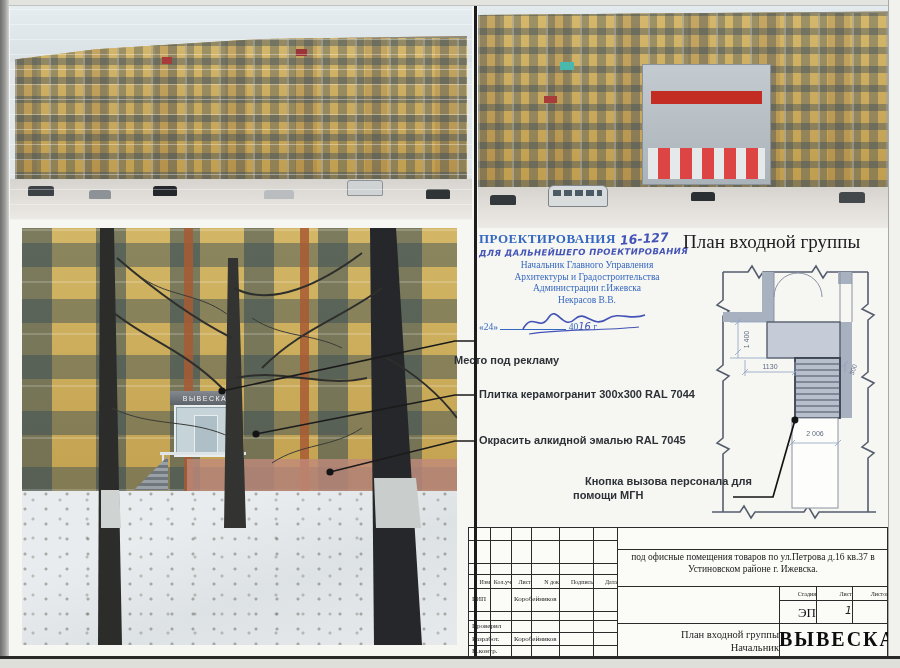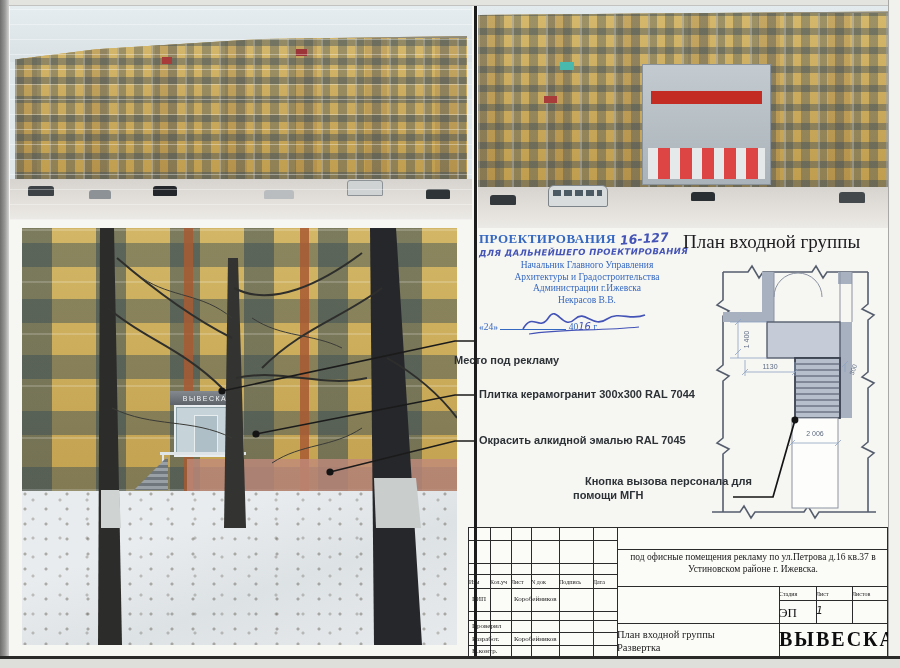--- a/index.html
+++ b/index.html
@@ -60,21 +60,21 @@
   .stamp-date{font-size:9.5px;margin-top:14px;}
   .u{display:inline-block;border-bottom:1px solid #3568c0;height:9px;}
   
   .callout{font-family:"Liberation Sans",sans-serif;font-weight:bold;font-size:11px;color:#2c3136;white-space:nowrap;}
   
   .plan-title{left:683px;top:231px;font-size:19px;color:#1d1d20;white-space:nowrap;}
   .dim{font-family:"Liberation Sans",sans-serif;font-size:7px;color:#5f6c84;white-space:nowrap;text-align:center;}
   
   #tb{left:468px;top:527px;width:420px;height:130px;border:1.6px solid #2b2b2b;box-sizing:border-box;background:#fbfbf8;}
   .ln{position:absolute;background:#2b2b2b;}
-  .tbt{position:absolute;font-size:6px;color:#1e1e1e;text-align:left;line-height:1;}
+  .tbt{position:absolute;font-size:6px;color:#1e1e1e;text-align:right;line-height:1;}
   .tbrole{position:absolute;font-size:7px;color:#1e1e1e;line-height:1;}
   .proj{position:absolute;left:150px;top:24px;width:268px;text-align:center;font-size:9.5px;line-height:11.5px;color:#191919;}
   .stage{font-size:13px;color:#141414;}
   .logo{font-weight:bold;font-size:20px;letter-spacing:2px;color:#0d0d0d;font-family:"Liberation Serif",serif;}
   svg{display:block;}
 </style>
 </head>
 <body>
 
 <div id="sheet">
@@ -278,32 +278,32 @@
     <div class="tbt" style="left:124px;top:51px;width:24px;">Дата</div>
 
     <div class="tbrole" style="left:3px;top:68px;">ГИП</div>
     <div class="tbrole" style="left:45px;top:68px;">Коробейников</div>
     <div class="tbrole" style="left:3px;top:95px;">Проверил</div>
     <div class="tbrole" style="left:3px;top:108px;">Разработ.</div>
     <div class="tbrole" style="left:45px;top:108px;">Коробейников</div>
     <div class="tbrole" style="left:3px;top:120px;">Н.контр.</div>
 
     <div class="proj">
-      <div>под  офисные помещения рекламу по ул.Петрова д.16 кв.37  в</div>
+      <div>под  офисные помещения товаров по ул.Петрова д.16 кв.37  в</div>
       <div>Устиновском районе г. Ижевска.</div>
     </div>
 
     <div class="tbt" style="left:310px;top:63px;width:37px;">Стадия</div>
     <div class="tbt" style="left:347px;top:63px;width:36px;">Лист</div>
     <div class="tbt" style="left:383px;top:63px;width:37px;">Листов</div>
     <div class="tbt stage" style="left:310px;top:78px;width:37px;">ЭП</div>
     <div class="tbt hand" style="left:347px;top:77px;width:36px;font-size:11px;">1</div>
 
     <div class="tbt" style="left:148px;top:102px;width:162px;font-size:10.5px;">План входной группы</div>
-    <div class="tbt" style="left:148px;top:115px;width:162px;font-size:10.5px;">Развертка</div>
+    <div class="tbt" style="left:148px;top:115px;width:162px;font-size:10.5px;">Начальник</div>
     <div class="tbt logo" style="left:310px;top:101px;width:110px;">ВЫВЕСКА</div>
   </div>
 
   <div class="abs fold-line"></div>
   <div class="abs edge-left"></div>
   <div class="abs edge-top"></div>
   <div class="abs edge-right"></div>
   <div class="abs edge-bottom"></div>
   <div class="abs edge-bottom-pad"></div>
 

